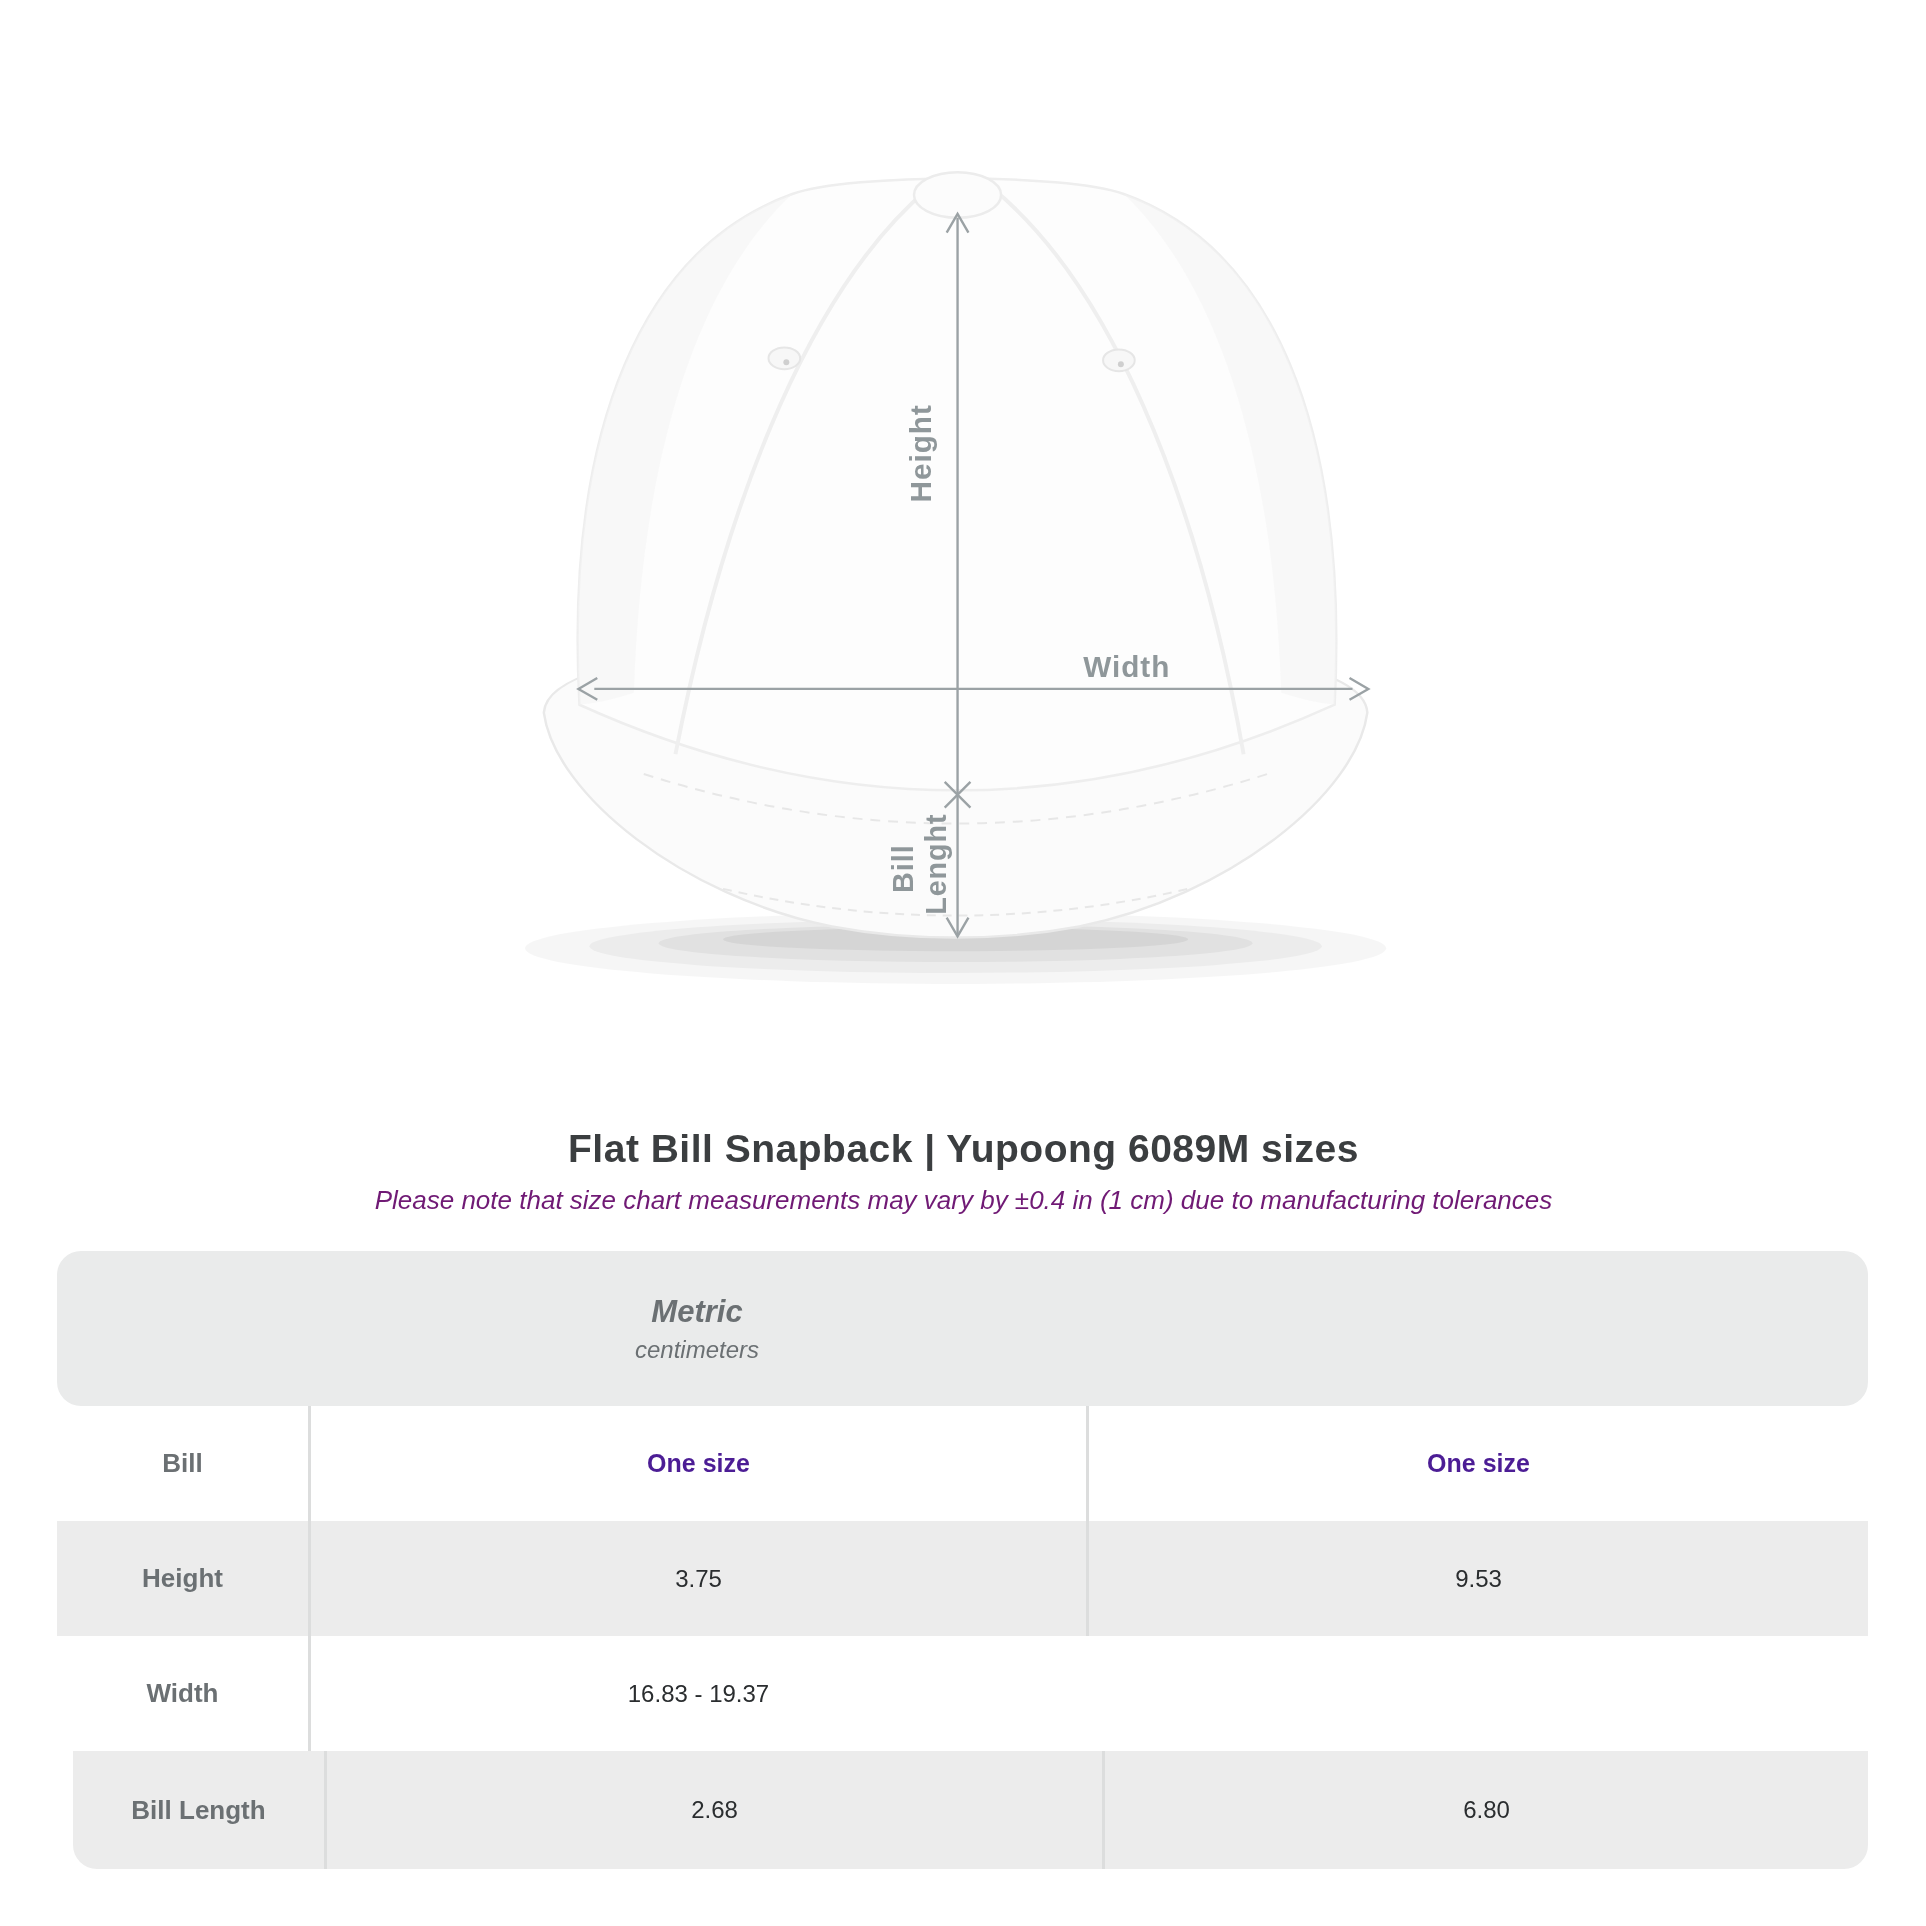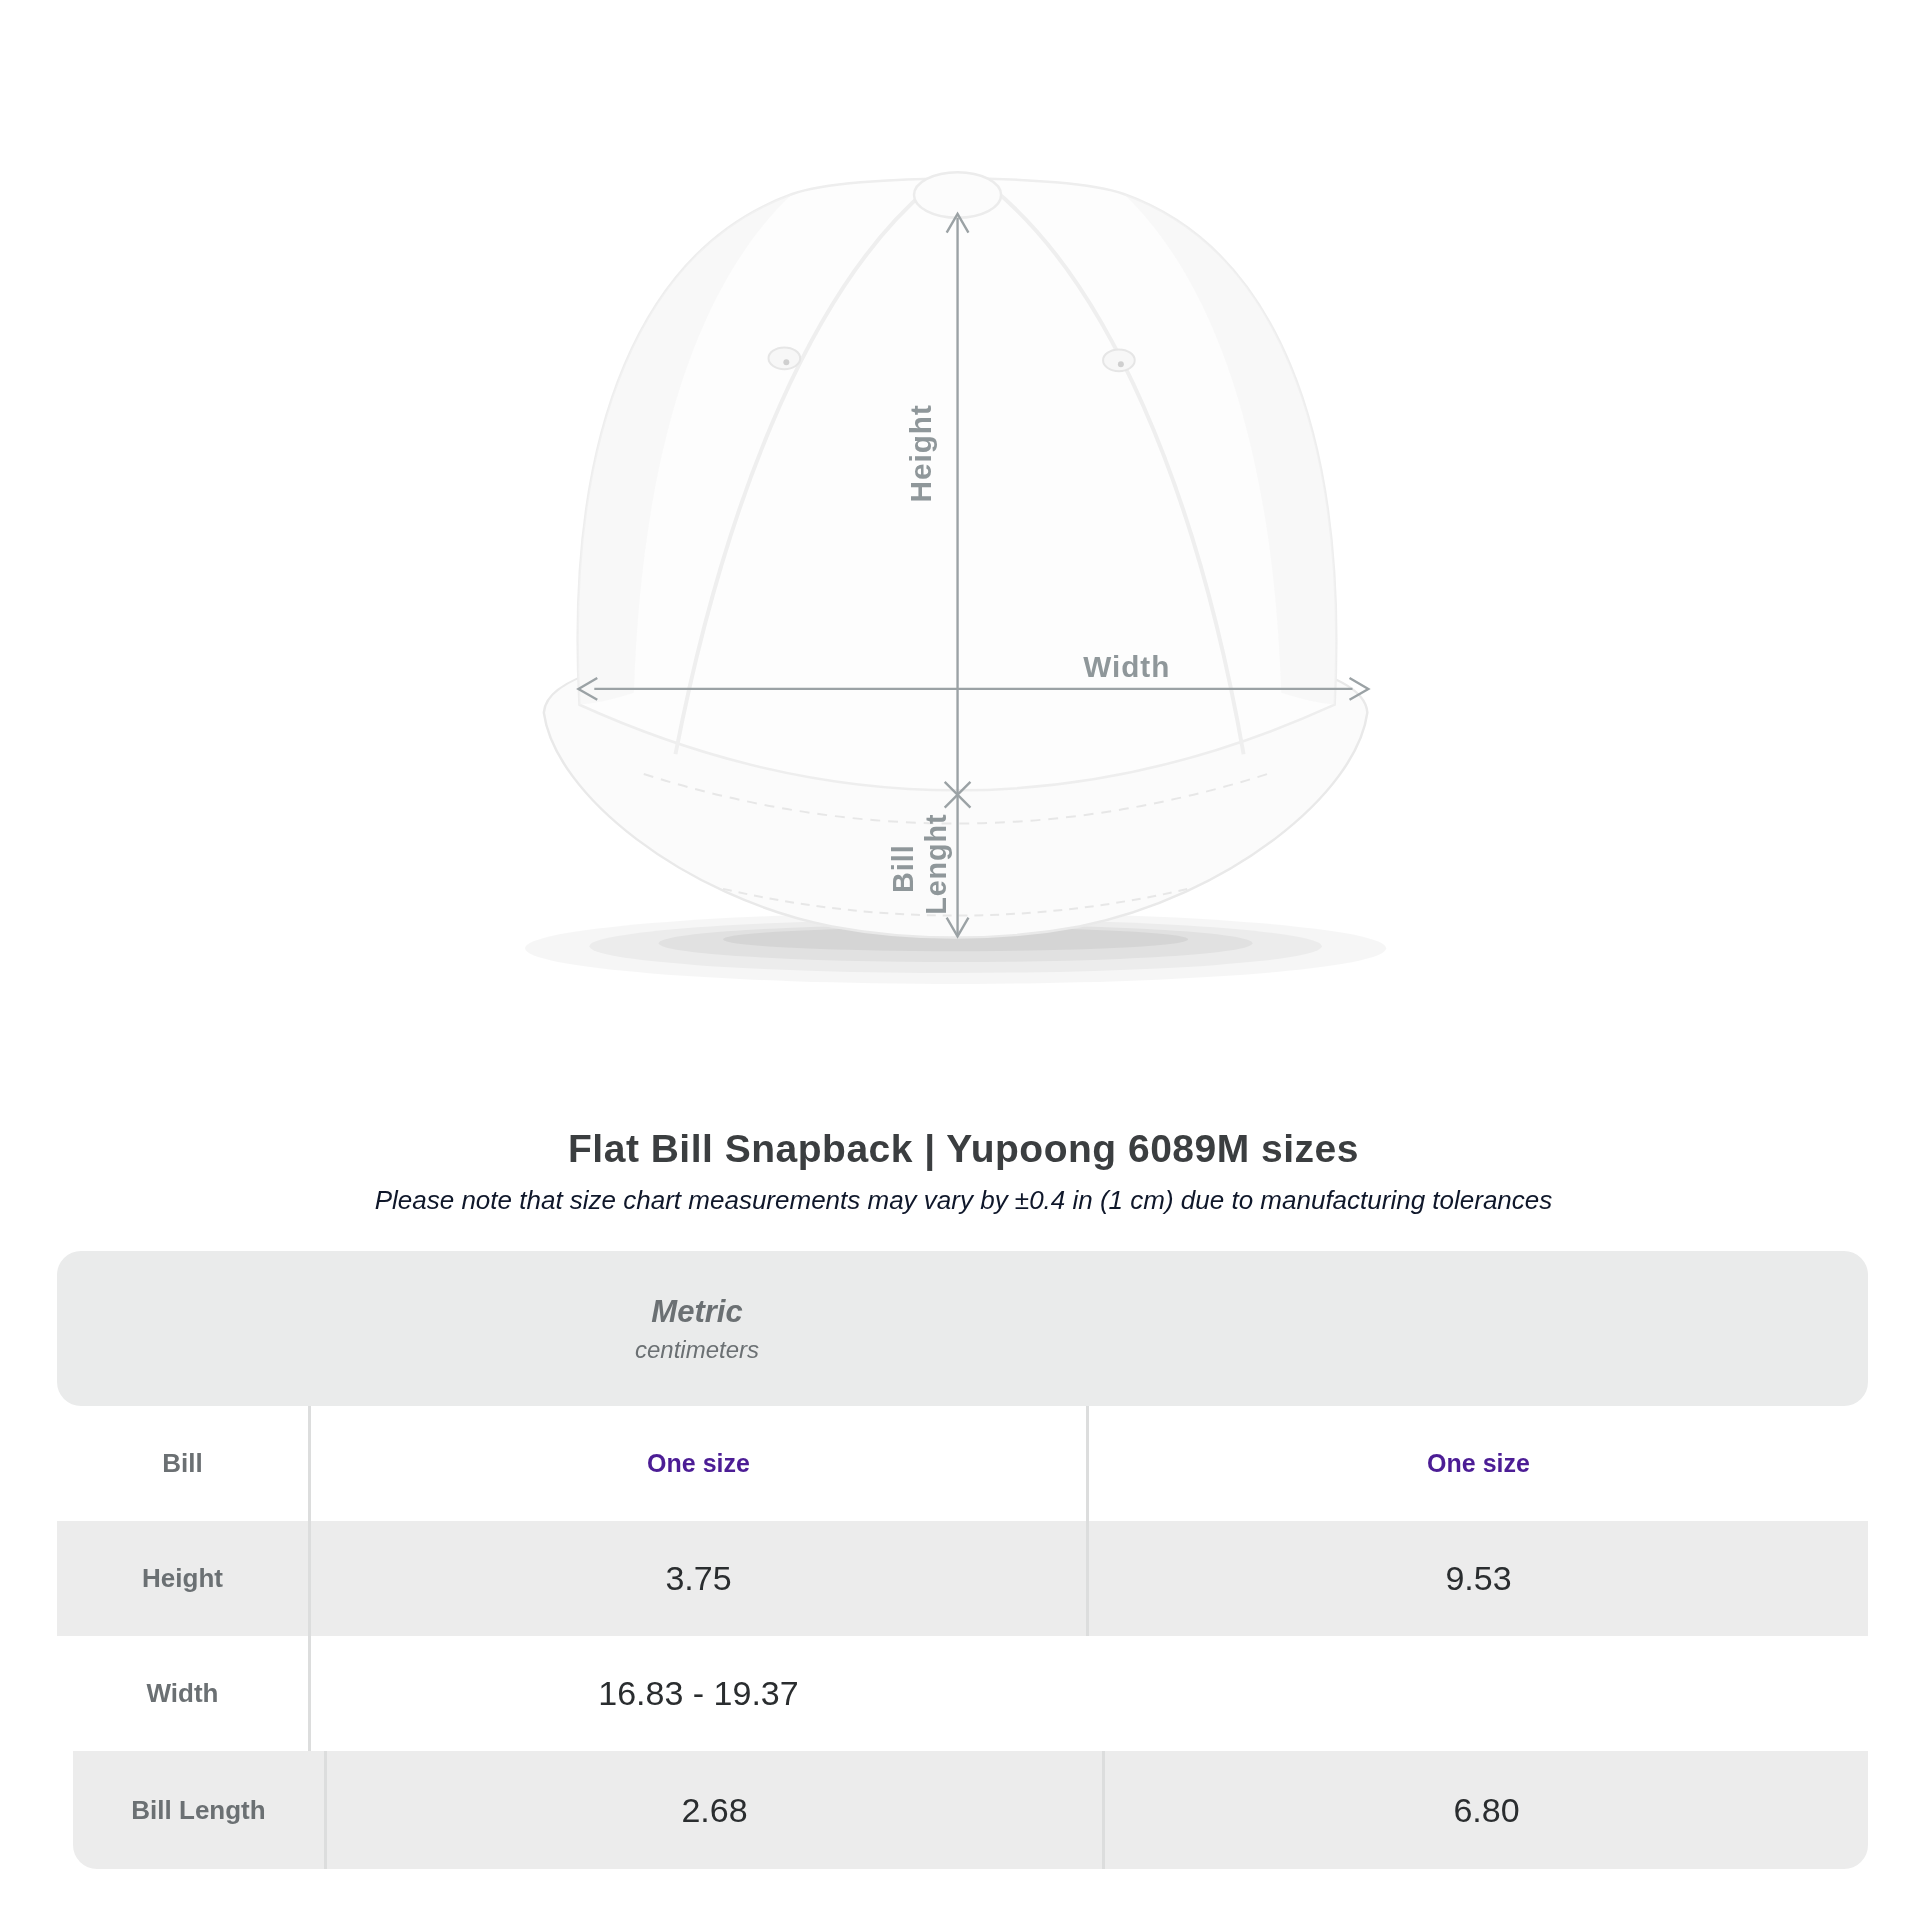--- a/index.html
+++ b/index.html
@@ -22,21 +22,21 @@
   
   .chart-title{
     position:absolute;left:0;top:1127px;width:100%;
     text-align:center;
     font-size:39px;font-weight:bold;color:#3b3e40;
     letter-spacing:0.5px;
   }
   .chart-subtitle{
     position:absolute;left:0;top:1185px;width:100%;
     text-align:center;
-    font-size:26px;font-style:italic;color:#0f172a;
+    font-size:26px;font-style:italic;color:#701a75;
   }
   
   .size-table{
     position:absolute;left:57px;top:1251px;width:1811px;
   }
   .thead{
     height:155px;
     background:#eaebeb;
     border-radius:24px;
     display:grid;
@@ -54,21 +54,21 @@
     height:115px;
   }
   .trow.alt{background:#ececec;}
   .trow.last{height:118px;border-radius:0 0 24px 24px;margin-left:16px;}
   .tlabel{
     display:flex;align-items:center;justify-content:center;
     font-size:26px;font-weight:bold;color:#6b7073;
   }
   .tcell{
     display:flex;align-items:center;justify-content:center;
-    font-size:34px;color:#2a2d2f;
+    font-size:24px;color:#2a2d2f;
     border-left:3px solid #dcdddd;
     box-sizing:border-box;
   }
   .tcell.strong{font-weight:bold;color:#4c1d95;font-size:25px;}
 </style>
 </head>
 <body>
 
 <div class="page">
 

